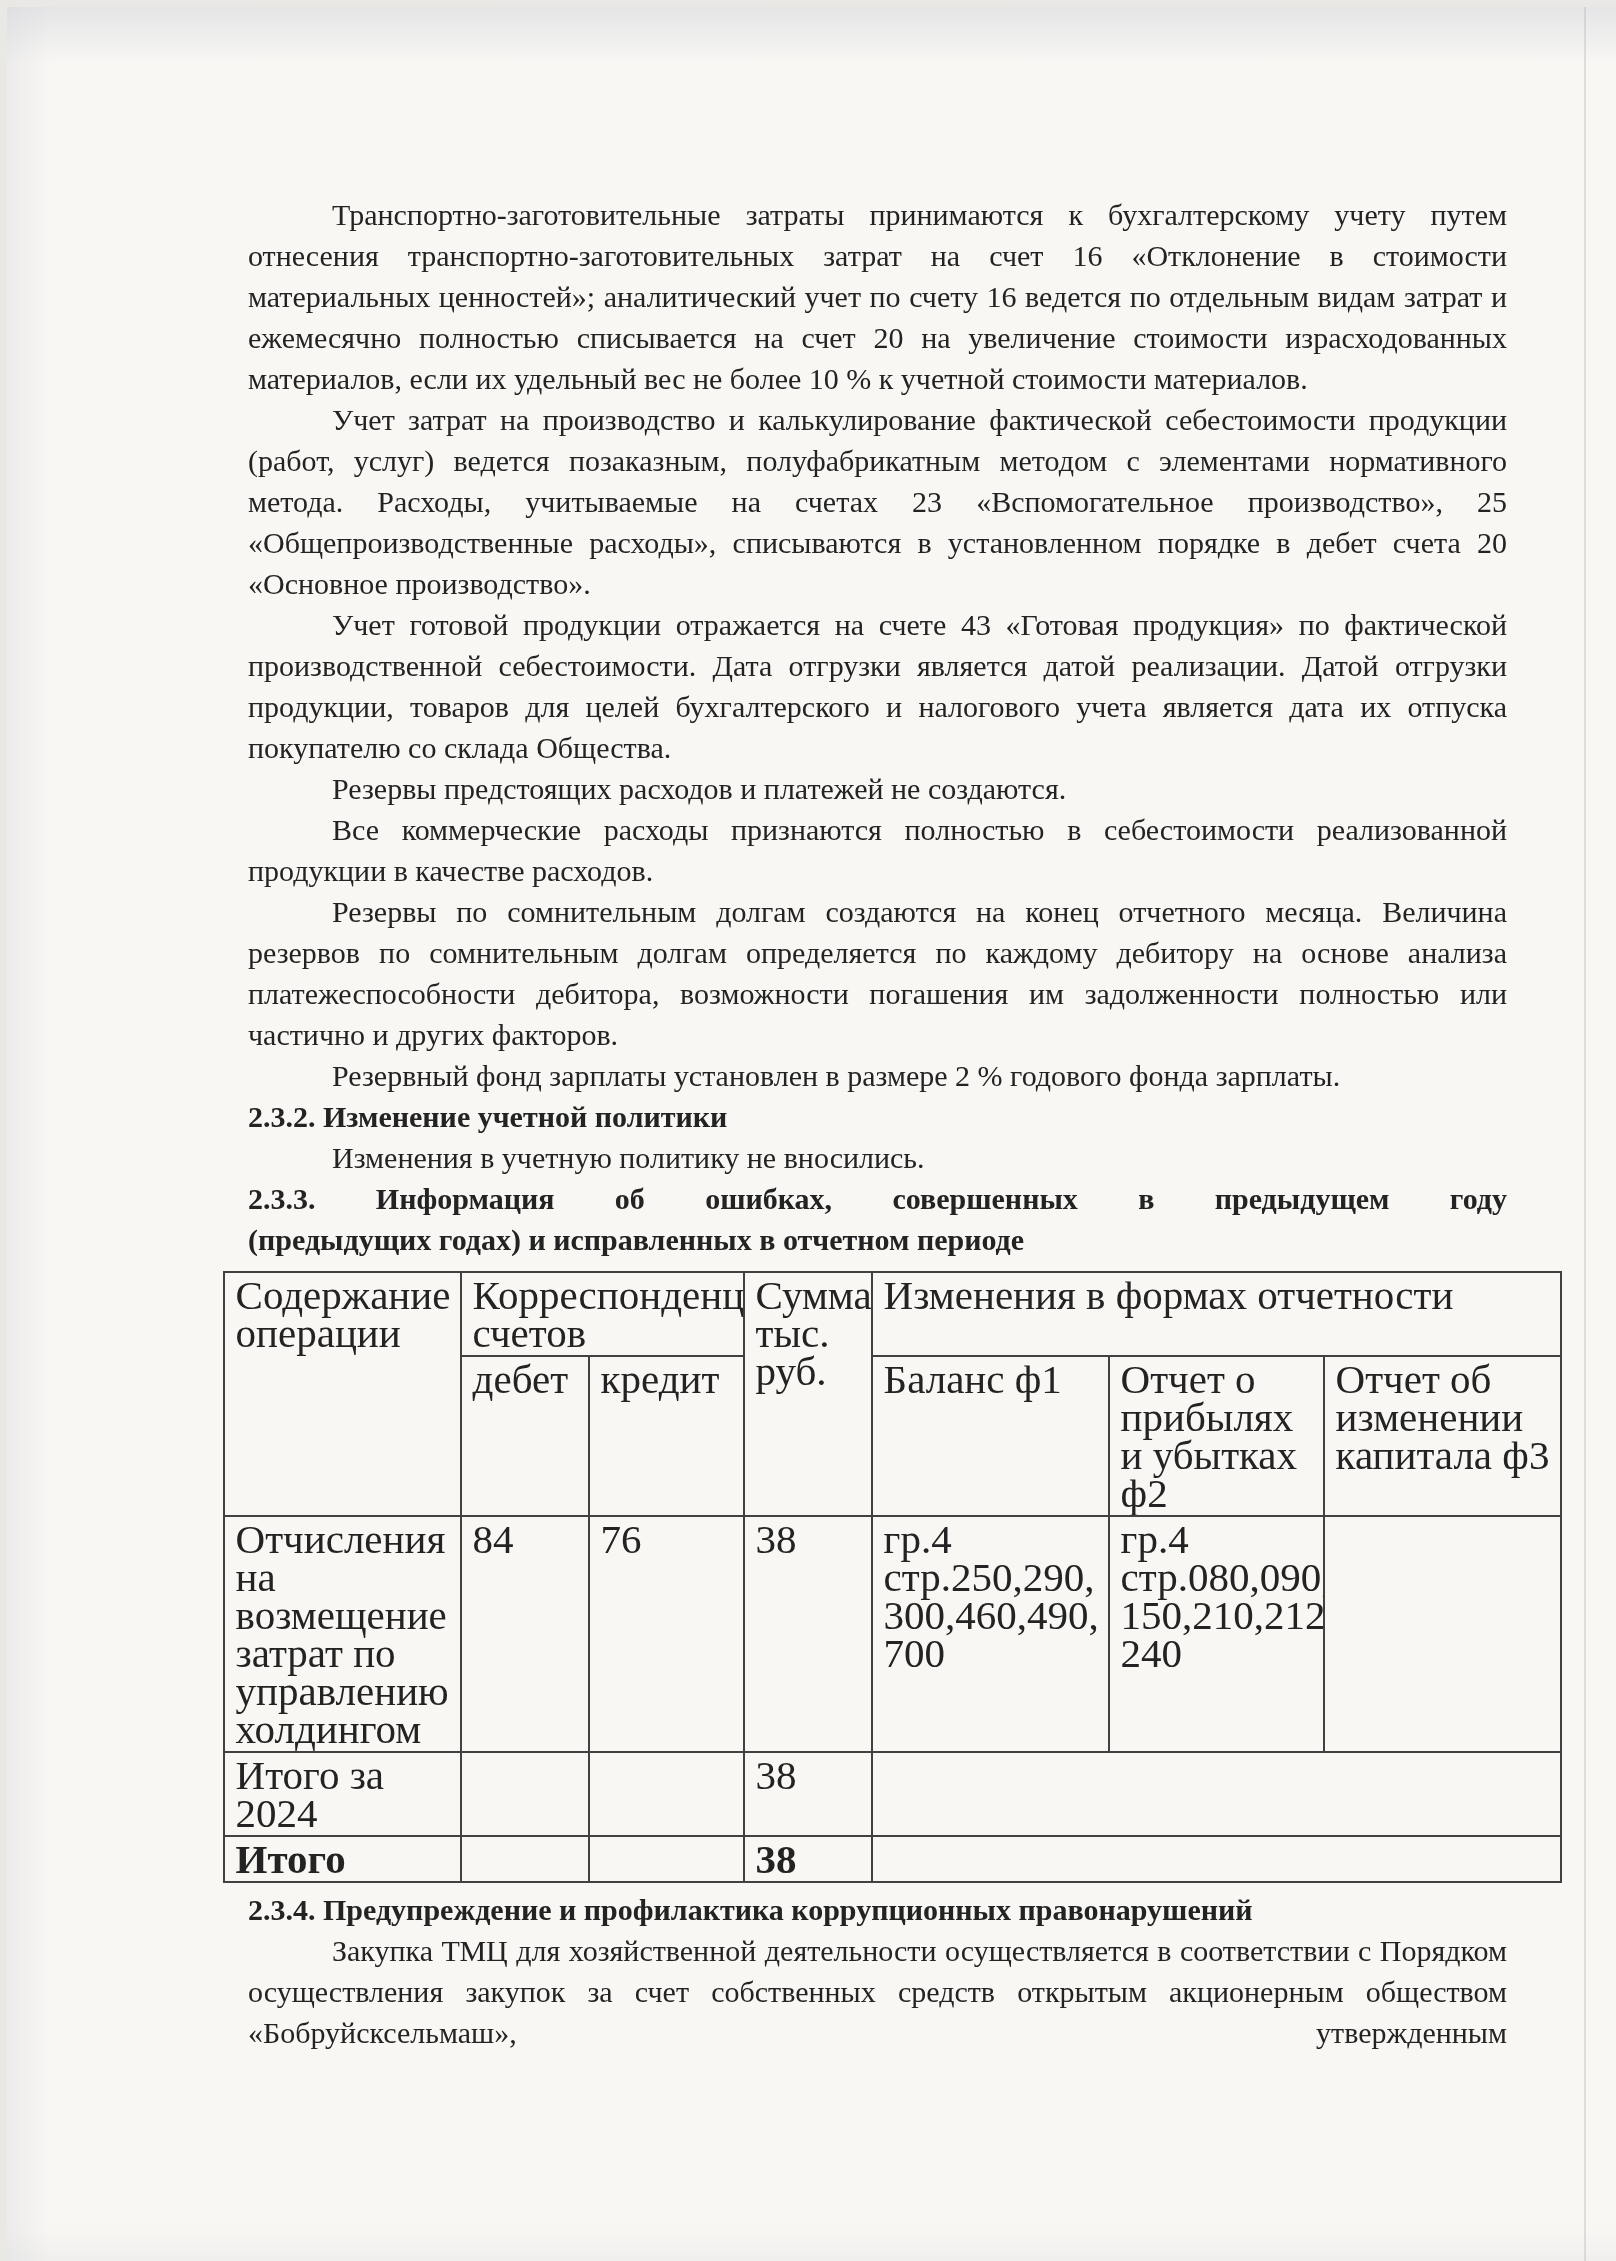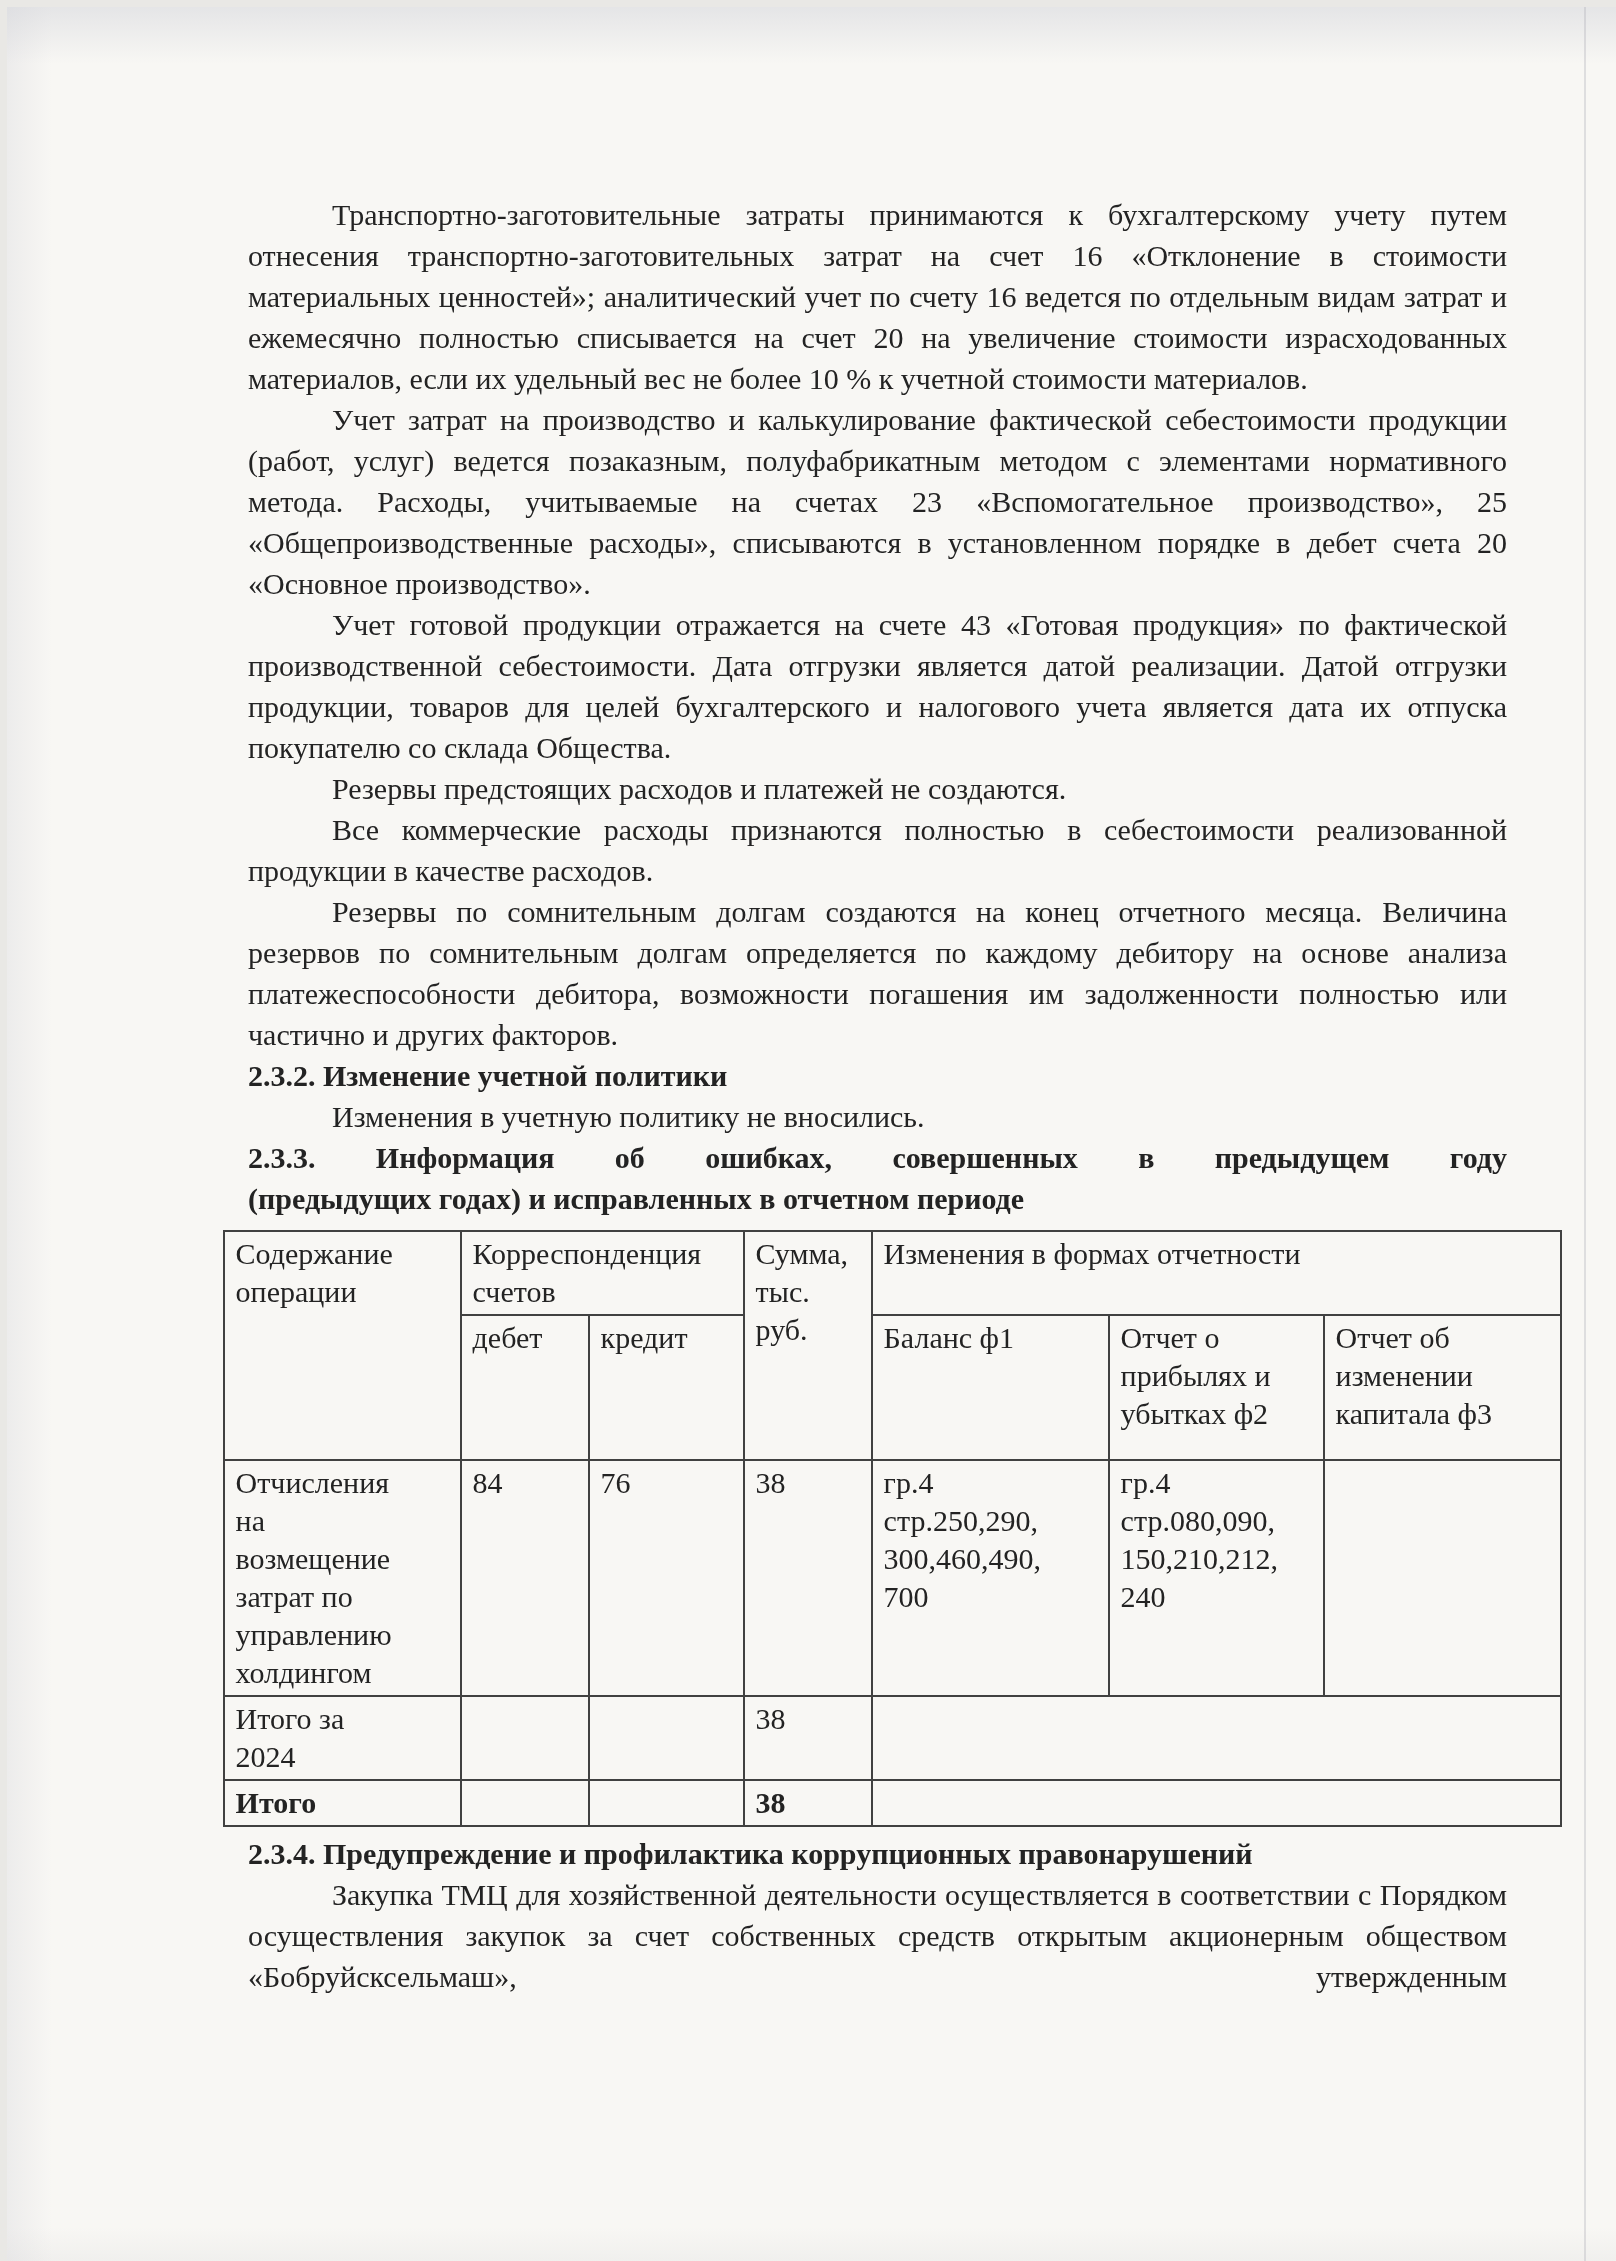--- a/index.html
+++ b/index.html
@@ -48,21 +48,21 @@
     text-indent: 0;
   }
   .indent-sm { text-indent: 13.6px; }
   .spread { text-align-last: justify; }
 
   table.err-table {
     table-layout: fixed;
     width: 1338px;
     margin: 10.6px 0 6px -25px;
     border-collapse: collapse;
-    font-size: 30px;
+    font-size: 41px;
     line-height: 38px;
   }
   table.err-table td {
     border: 2.3px solid #414141;
     vertical-align: top;
     padding: 3px 7.5px 3px 10.6px;
     white-space: pre-line;
     overflow: hidden;
   }
   tr.t-h1 { height: 81px; }
@@ -83,20 +83,21 @@
 
   <p class="para">Учет готовой продукции отражается на счете 43 «Готовая продукция» по фактической производственной себестоимости. Дата отгрузки является датой реализации. Датой отгрузки продукции, товаров для целей бухгалтерского и налогового учета является дата их отпуска покупателю со склада Общества.</p>
 
 
   <p class="para">Резервы предстоящих расходов и платежей не создаются.</p>
 
   <p class="para">Все коммерческие расходы признаются полностью в себестоимости реализованной продукции в качестве расходов.</p>
 
   <p class="para">Резервы по сомнительным долгам создаются на конец отчетного месяца. Величина резервов по сомнительным долгам определяется по каждому дебитору на основе анализа платежеспособности дебитора, возможности погашения им задолженности полностью или частично и других факторов.</p>
 
+  <p class="para">Резервный фонд зарплаты установлен в размере 2 % годового фонда зарплаты.</p>
 
   <p class="heading">2.3.2. Изменение учетной политики</p>
 
   <p class="para">Изменения в учетную политику не вносились.</p>
 
   <p class="heading spread">2.3.3. Информация об ошибках, совершенных в предыдущем году</p>
   <p class="heading">(предыдущих годах) и исправленных в отчетном периоде</p>
 
   <table class="err-table">
     <colgroup>

